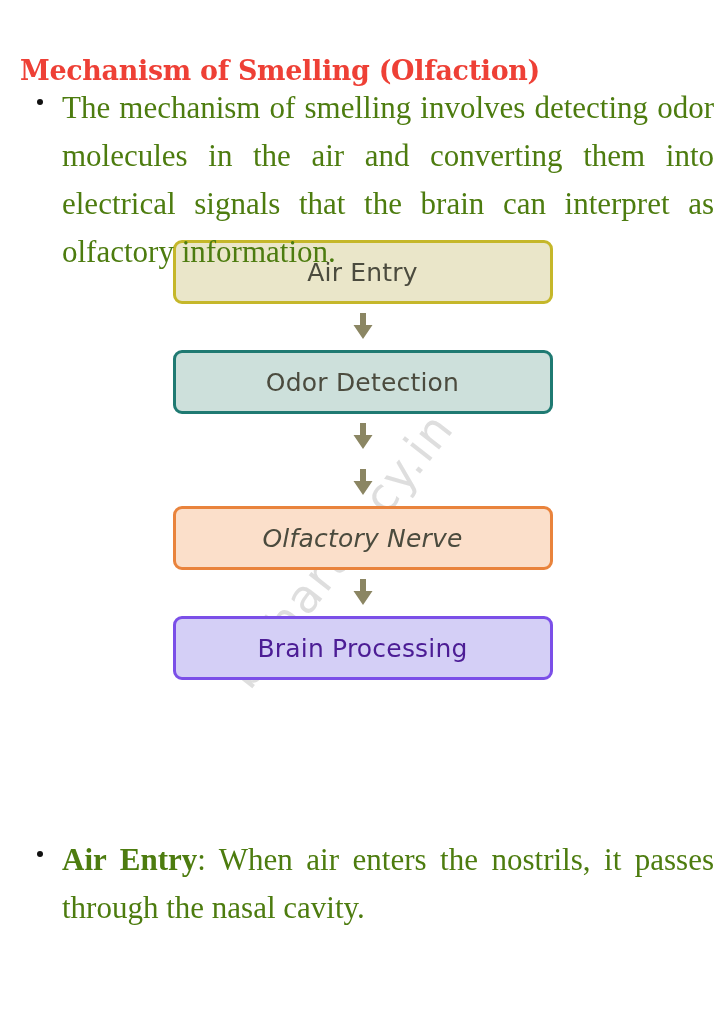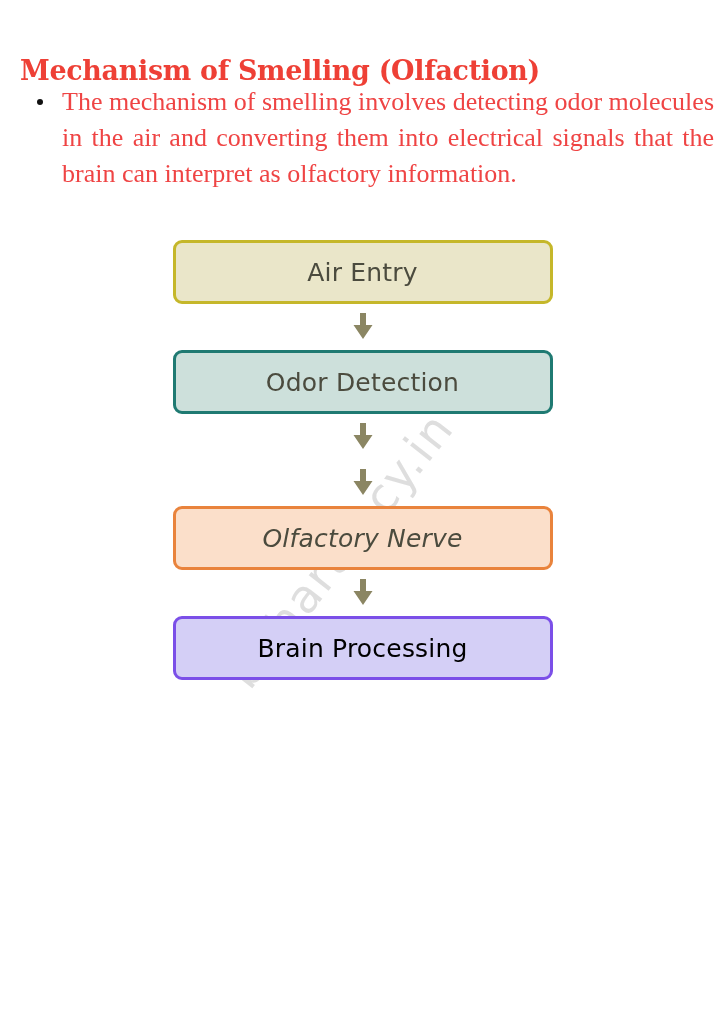--- a/index.html
+++ b/index.html
@@ -74,25 +74,25 @@
     list-style: none;
     z-index: 10;
   }
   .bullet-list.intro { top: 84px; }
   .bullet-list.details { top: 836px; }
 
   .bullet-item {
     position: relative;
     padding-left: 38px;
     margin-bottom: 2px;
-    font-size: 26px;
-    line-height: 36px;
+    font-size: 31px;
+    line-height: 48px;
     text-align: justify;
     text-justify: inter-word;
-    color: #ef4444;
+    color: #4d7c0f;
   }
   .bullet-item::before {
     content: "";
     position: absolute;
     left: 13px;
     top: 15px;
     width: 6px;
     height: 6px;
     background: #111111;
     border-radius: 50%;
@@ -198,22 +198,25 @@
     </div>
 
     <div class="flow-arrow-row">
       <svg class="flow-arrow" width="26" height="28" viewBox="0 0 26 28">
         <path d="M10 0 L16 0 L16 12 L22.5 12 L13 26 L3.5 12 L10 12 Z" fill="#8b8663"></path>
       </svg>
     </div>
 
     <div class="flow-row">
       <div class="flow-box" id="box4" style="background: rgb(212, 207, 246); border-color: rgb(123, 79, 232);">
-        <span class="flow-label" style="color: #000000;">Brain Processing</span>
+        <span class="flow-label" style="color: #4c1d95;">Brain Processing</span>
       </div>
     </div>
 
   </div>
 
   <ul class="bullet-list details">
+    <li class="bullet-item">
+      <span class="bold">Air Entry</span><span>: </span><span>When air enters the nostrils, it passes through the nasal cavity.</span>
+    </li>
   </ul>
 
 </div>
 
 </body></html>

